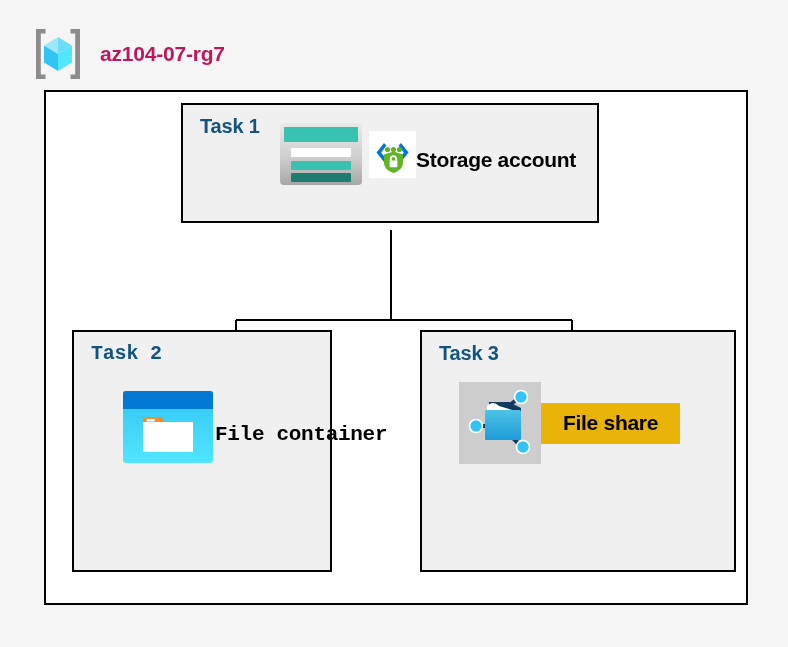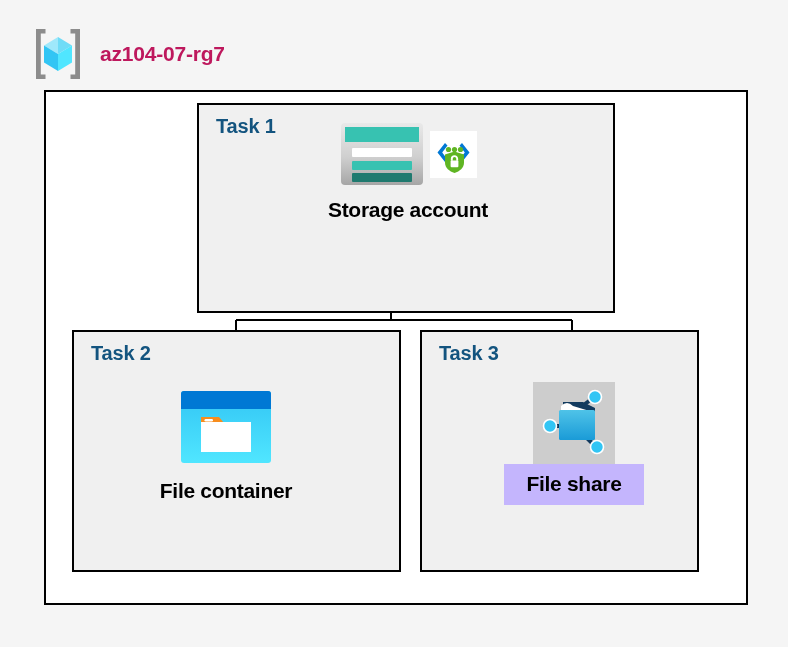--- a/index.html
+++ b/index.html
@@ -57,39 +57,39 @@
     pointer-events: none;
   }
 
   
   .task-box {
     position: absolute;
     background: #f0f0f0;
     border: 2px solid #000000;
   }
 
-  #task-1-box { left: 197px; top: 103px; width: 418px; height: 210px; }
-  #task-2-box { left: 72px;  top: 330px; width: 329px; height: 242px; }
-  #task-3-box { left: 420px; top: 330px; width: 279px; height: 242px; }
+  #task-1-box { left: 181px; top: 103px; width: 418px; height: 120px; }
+  #task-2-box { left: 72px;  top: 330px; width: 260px; height: 242px; font-family: Liberation Mono, monospace; }
+  #task-3-box { left: 420px; top: 330px; width: 316px; height: 242px; }
 
   .task-label {
     position: absolute;
     left: 17px;
     top: 10px;
     font-size: 20px;
     font-weight: bold;
     color: #13547f;
     letter-spacing: -0.2px;
   }
 
   
   .node {
     position: absolute;
     display: flex;
-    flex-direction: column;
+    flex-direction: row;
     align-items: center;
   }
 
   .node-caption {
     font-size: 21px;
     font-weight: bold;
     color: #000000;
     white-space: nowrap;
     letter-spacing: -0.3px;
   }
@@ -115,21 +115,21 @@
   #file-share-icon-frame {
     width: 82px;
     height: 82px;
     background: #cdcdcd;
     display: flex;
     align-items: center;
     justify-content: center;
   }
   #file-share-icon { width: 74px; height: 74px; display: block; }
   #file-share-caption-bg {
-    background: #c4b5fd;
+    background: #eab308;
     padding: 8px 22px 9px 22px;
     display: flex;
     align-items: center;
     justify-content: center;
   }
 </style>
 </head>
 <body>
 
 <div id="rg-header">

